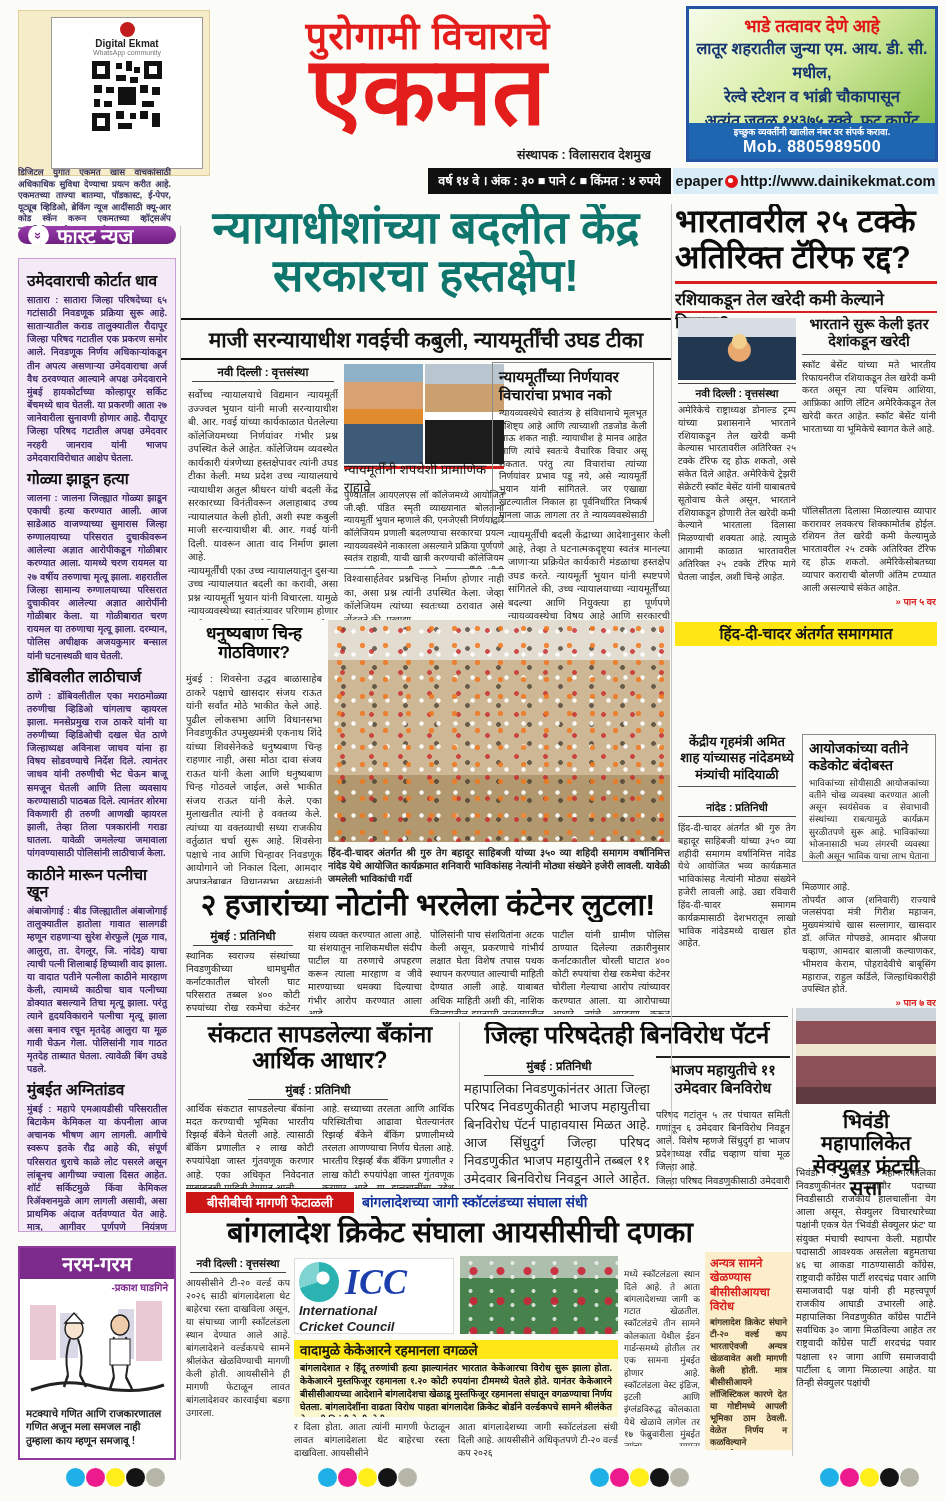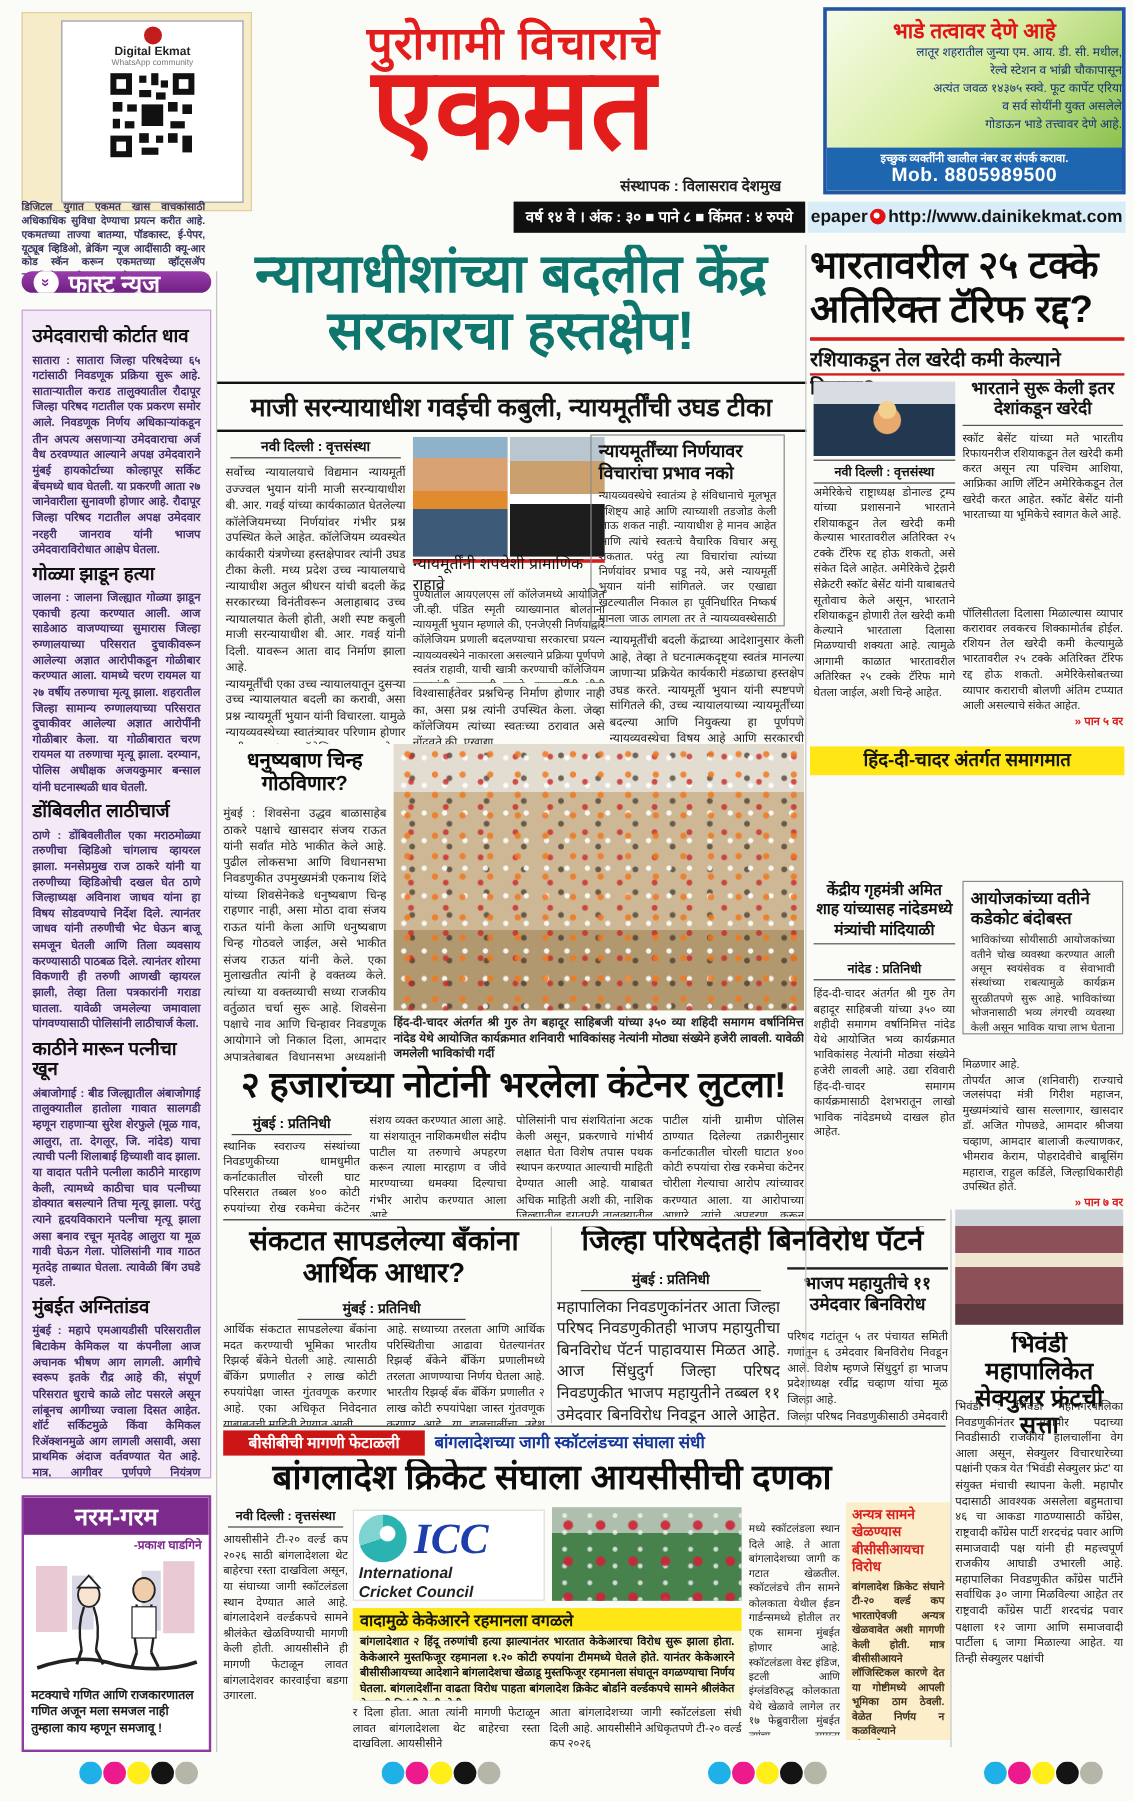--- a/index.html
+++ b/index.html
@@ -16,21 +16,21 @@
   .qr-box{background:#f6ecca;border:1px solid #e0cf9a;padding:6px;}
   .qr-card{background:#fff;border:1px solid #999;height:100%;box-sizing:border-box;text-align:center;padding-top:4px;}
   .qr-title{font-size:10px;font-weight:bold;color:#222;}
   .qr-sub{font-size:7px;color:#777;}
   .qr-note{font-size:8.6px;line-height:1.35;color:#3a3560;text-align:justify;font-weight:bold;}
   .tagline{color:#e31c1c;font-weight:800;font-size:38px;letter-spacing:1px;}
   .masthead{color:#e31c1c;font-weight:800;font-size:95px;line-height:1.0;}
   .founder{font-size:12.5px;font-weight:bold;color:#222;}
   .ad-box{border:3px solid #2255a4;background:linear-gradient(135deg,#f6fce9 0%,#d8eda4 45%,#7cb93e 100%);box-sizing:border-box;}
   .ad-title{color:#e01414;font-weight:800;font-size:17.5px;text-align:center;padding-top:4px;}
-  .ad-line{color:#15356e;font-weight:normal;font-size:10px;text-align:right;line-height:1.5;}
+  .ad-line{color:#15356e;font-weight:bold;font-size:16px;text-align:center;line-height:1.5;}
   .ad-band{position:absolute;left:0;right:0;bottom:0;background:#1f66b0;color:#fff;text-align:center;padding:2px 0 3px;}
   .ad-contact{font-size:9.3px;font-weight:bold;}
   .ad-mob{font-size:16px;font-weight:800;letter-spacing:.5px;}
   .band-blue{background:#d9edf8;font-weight:bold;font-size:14.5px;line-height:26px;}
   .band-black{background:#101010;color:#fff;font-weight:bold;font-size:12.5px;line-height:26px;text-align:center;}
   .epaper-icon{display:inline-block;width:13px;height:13px;border-radius:50%;background:#e01414;position:relative;top:2px;margin:0 2px;}
   .epaper-icon::after{content:"";position:absolute;left:3px;top:3px;width:5px;height:5px;border-radius:50%;background:#fff;}
 
   
   .fast-head{background:linear-gradient(180deg,#9a3dac,#6f1f82);border-radius:14px;color:#fff;

